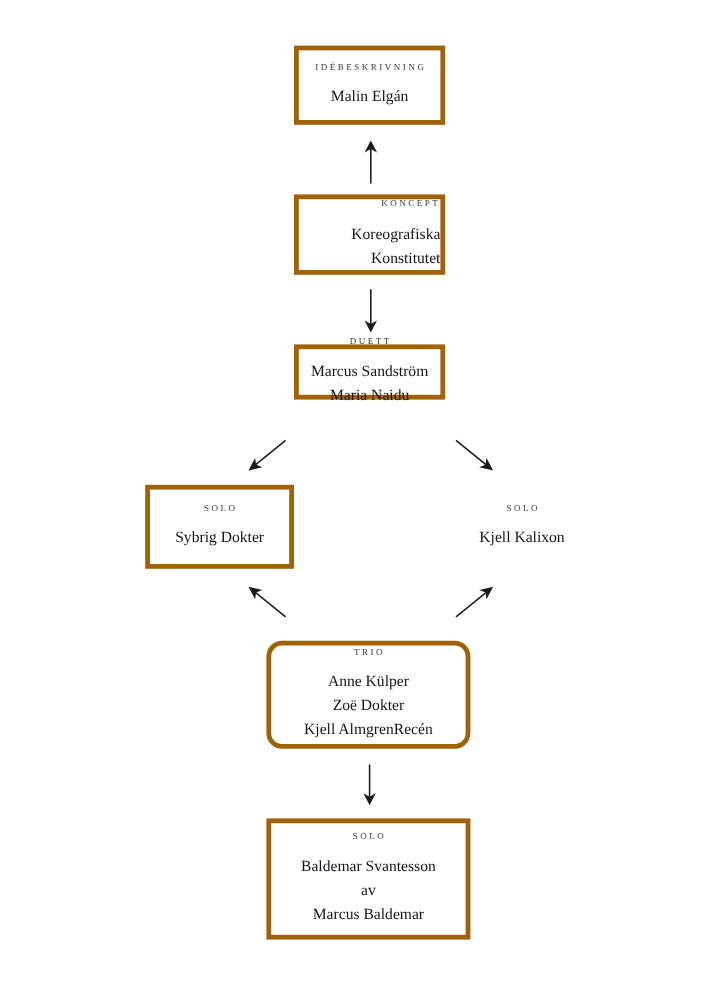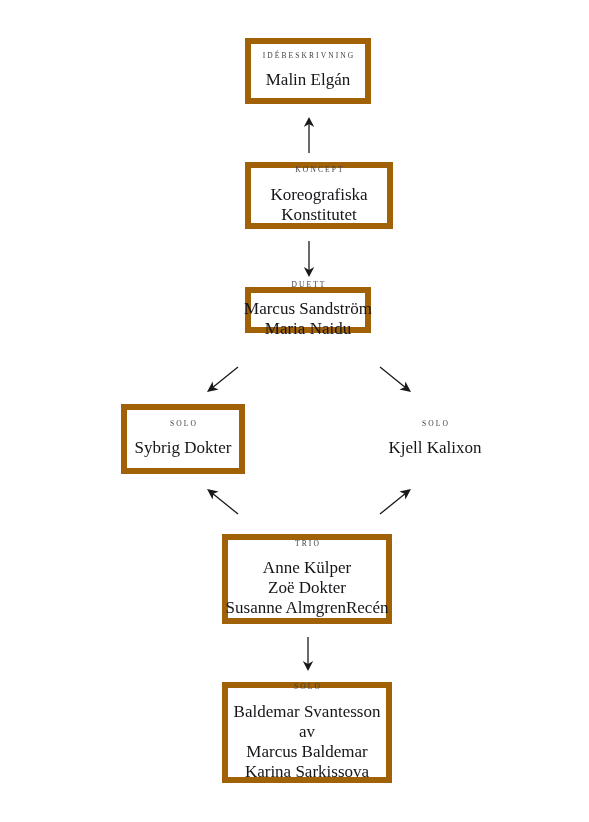--- a/index.html
+++ b/index.html
@@ -26,37 +26,37 @@
   .node {
     position: absolute;
     box-sizing: border-box;
     display: flex;
     flex-direction: column;
     align-items: center;
     justify-content: center;
     text-align: center;
   }
   .node.boxed {
-    border: 6px solid #a16207;
+    border: 4px solid #a16207;
     background: #ffffff;
   }
 
   .role {
     font-size: 7.5px;
     letter-spacing: 2.1px;
     text-transform: uppercase;
     color: #3d3d3d;
     font-family: "Liberation Serif", "DejaVu Serif", serif;
     line-height: 1;
     margin-bottom: 11px;
     padding-left: 2px;
   }
 
   .name {
-    font-size: 17px;
+    font-size: 13px;
     line-height: 20px;
     color: #15151a;
     white-space: nowrap;
   }
   .name.italic {
   }
 
   .arrow {
     position: absolute;
   }
@@ -75,21 +75,21 @@
     <div class="name">Malin Elgán</div>
   </div>
 
   <div class="arrow" style="left:301px; top:117px; width:16px; height:36px;">
     <svg width="16" height="36" viewBox="0 0 16 36">
       <line x1="8" y1="36" x2="8" y2="5" stroke="#1a1a1a" stroke-width="1.3"></line>
       <path d="M8 0 L13.2 10 L8 7.1 L2.8 10 Z" fill="#1a1a1a"></path>
     </svg>
   </div>
 
-  <div class="node boxed" style="left:245px; top:162px; width:148px; height:67px;">
+  <div class="node boxed" style="left:245px; top:162px; width:126px; height:67px;align-items:flex-end;">
     <div class="role">Koncept</div>
     <div class="name">Koreografiska</div>
     <div class="name">Konstitutet</div>
   </div>
 
   <div class="arrow" style="left:301px; top:241px; width:16px; height:36px;">
     <svg width="16" height="36" viewBox="0 0 16 36">
       <line x1="8" y1="0" x2="8" y2="31" stroke="#1a1a1a" stroke-width="1.3"></line>
       <path d="M8 36 L13.2 26 L8 28.9 L2.8 26 Z" fill="#1a1a1a"></path>
     </svg>
@@ -132,35 +132,34 @@
     </svg>
   </div>
 
   <div class="arrow" style="left:379px; top:487px; width:34px; height:28px;">
     <svg width="34" height="28" viewBox="0 0 34 28">
       <line x1="1" y1="27" x2="27" y2="6" stroke="#1a1a1a" stroke-width="1.3"></line>
       <path d="M32 2 L20.4 4.6 L25.6 6.8 L26.4 12.4 Z" fill="#1a1a1a"></path>
     </svg>
   </div>
 
-  <div class="node boxed" style="left:222px; top:534px; width:170px; height:90px;">
+  <div class="node boxed" style="left:222px; top:534px; width:170px; height:90px;border-radius:13px;">
     <div class="role">Trio</div>
     <div class="name">Anne Külper</div>
     <div class="name">Zoë Dokter</div>
-    <div class="name">Susanne AlmgrenRecén</div>
+    <div class="name">Kjell AlmgrenRecén</div>
   </div>
 
   <div class="arrow" style="left:300px; top:637px; width:16px; height:34px;">
     <svg width="16" height="34" viewBox="0 0 16 34">
       <line x1="8" y1="0" x2="8" y2="29" stroke="#1a1a1a" stroke-width="1.3"></line>
       <path d="M8 34 L13.2 24 L8 26.9 L2.8 24 Z" fill="#1a1a1a"></path>
     </svg>
   </div>
 
   <div class="node boxed" style="left:222px; top:682px; width:170px; height:101px;">
     <div class="role">Solo</div>
     <div class="name">Baldemar Svantesson</div>
     <div class="name italic">av</div>
     <div class="name">Marcus Baldemar</div>
-    <div class="name">Karina Sarkissova</div>
   </div>
 
 </div>
 
 </body></html>

